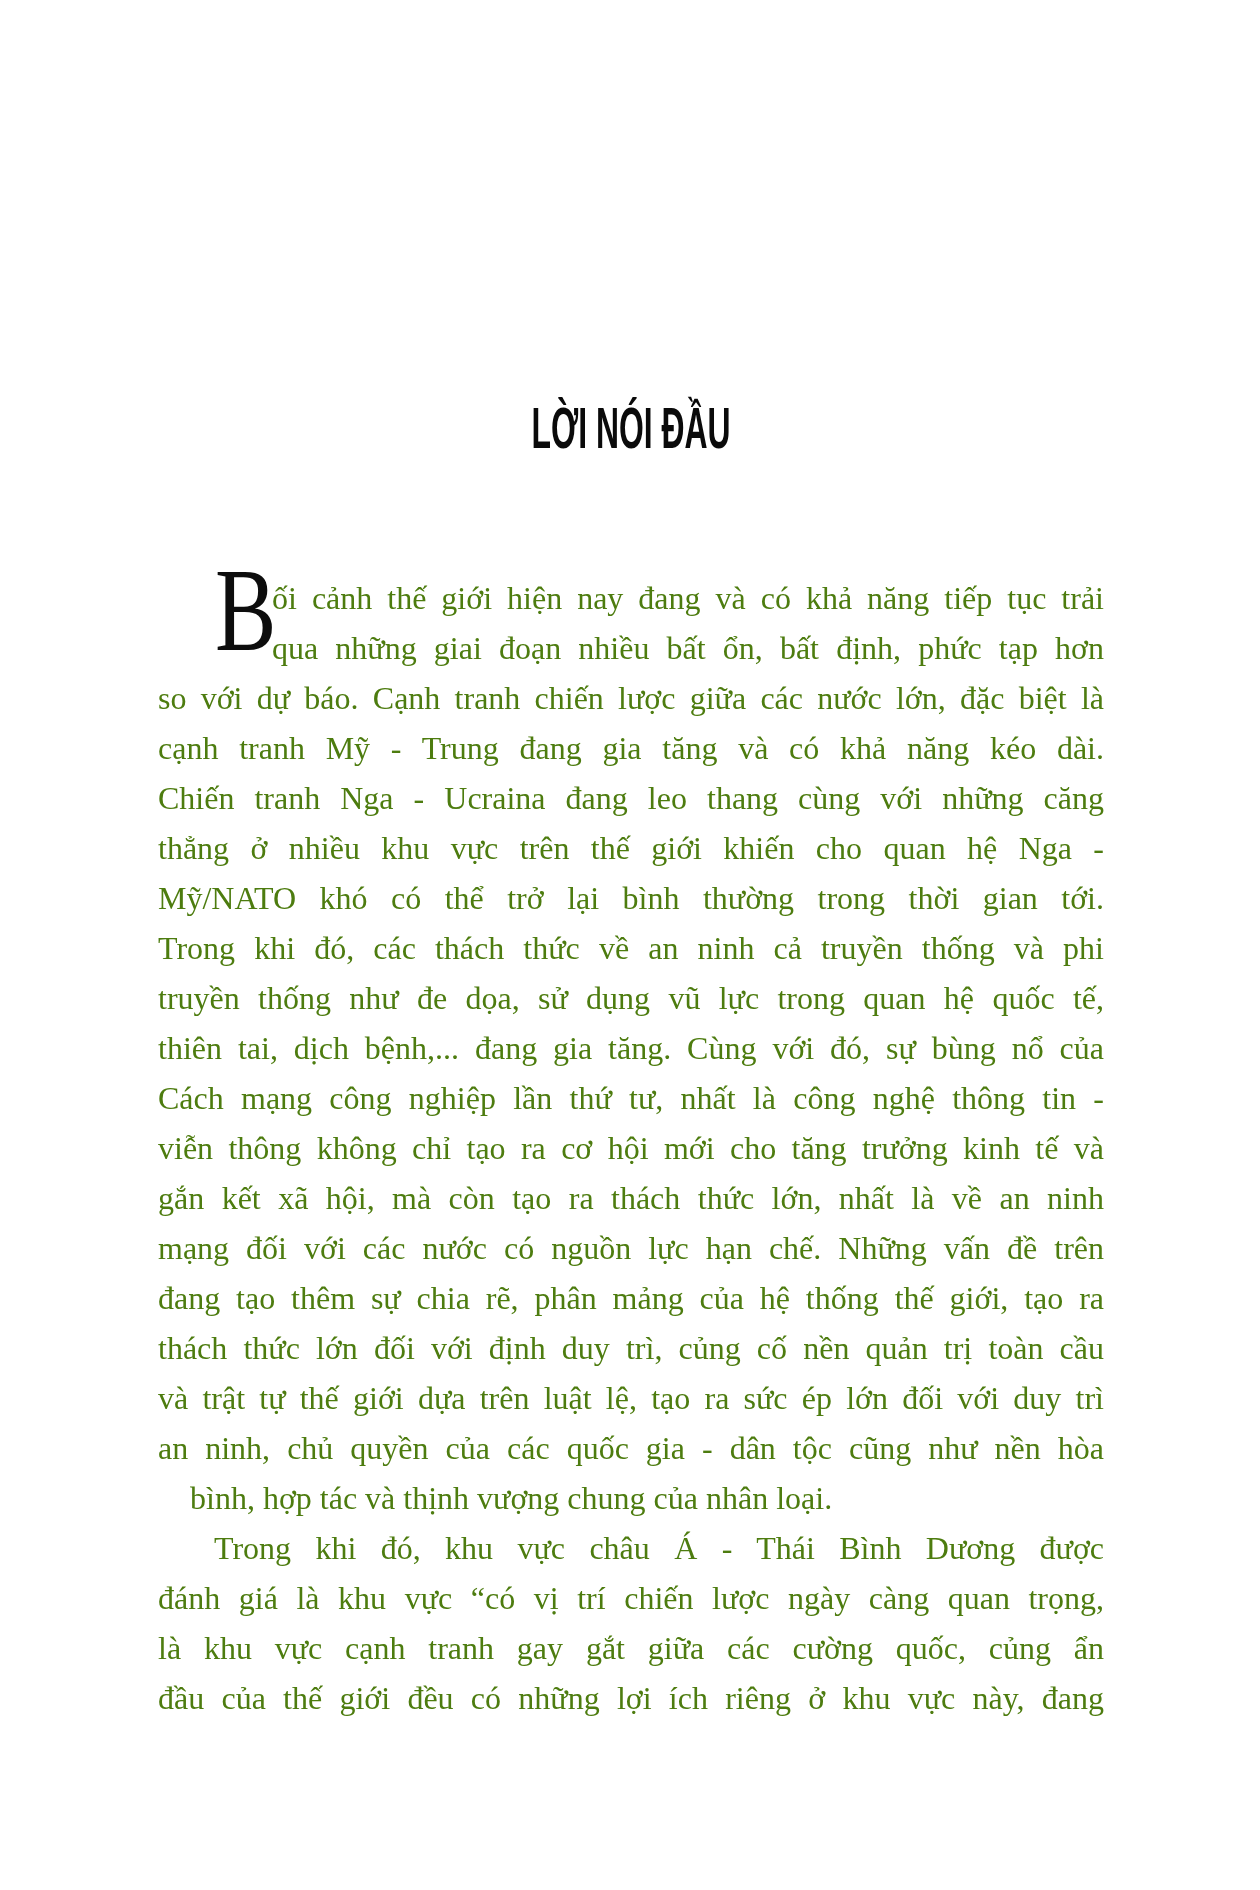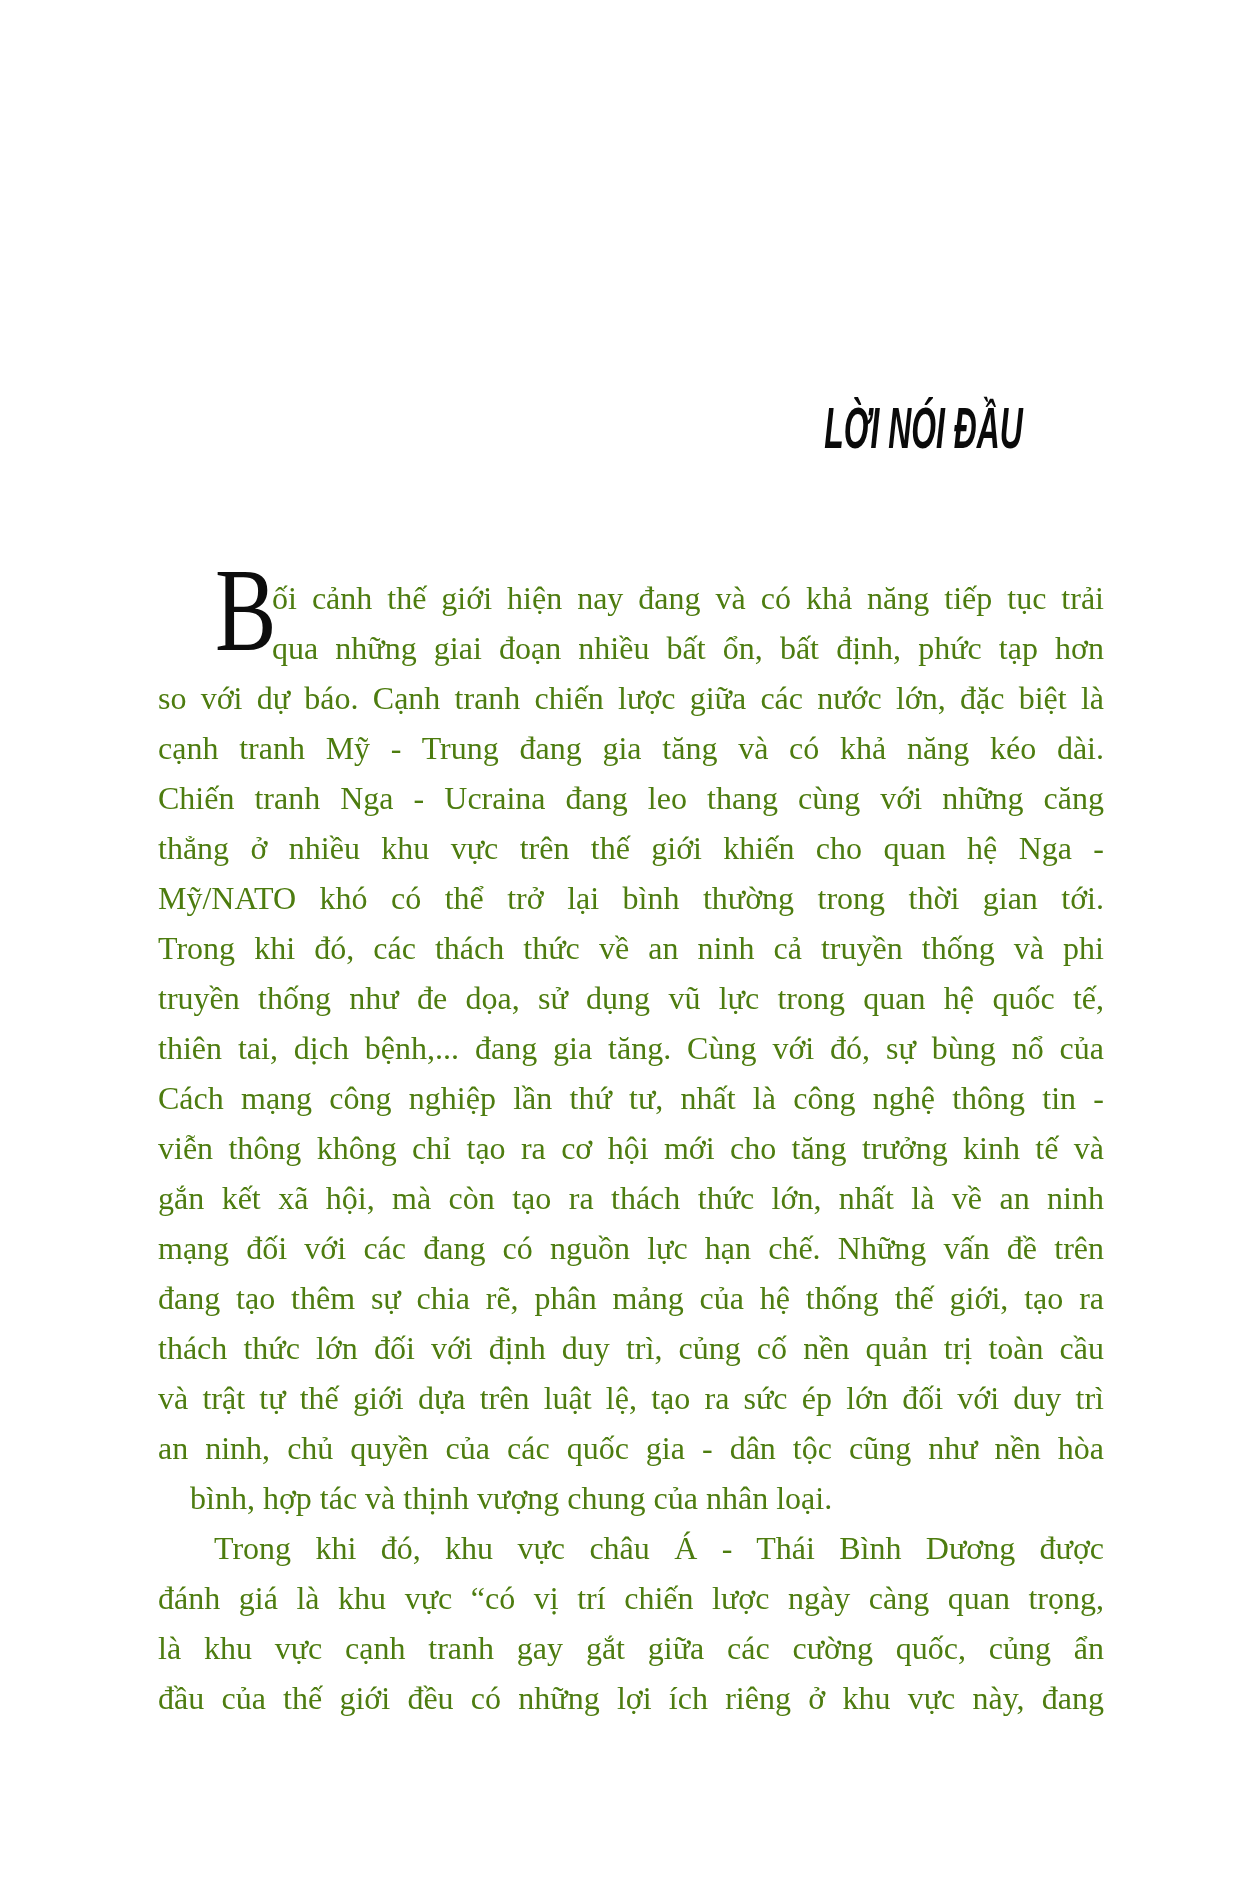--- a/index.html
+++ b/index.html
@@ -14,22 +14,21 @@
     background: #ffffff;
     color: #000000;
     font-family: "Liberation Serif", serif;
     overflow: hidden;
   }
   .title-wrap {
     position: absolute;
     top: 398px;
     left: 158px;
     width: 946px;
-    text-align: right;
-    font-style: italic;
+    text-align: center;
   }
   .title-text {
     display: inline-block;
     font-family: "Liberation Sans", sans-serif;
     font-weight: bold;
     font-size: 58px;
     line-height: 60px;
     white-space: nowrap;
     transform: scaleX(0.55);
     transform-origin: 50% 50%;
@@ -93,21 +92,21 @@
       <div class="bl">cạnh tranh Mỹ - Trung đang gia tăng và có khả năng kéo dài.</div>
       <div class="bl">Chiến tranh Nga - Ucraina đang leo thang cùng với những căng</div>
       <div class="bl">thẳng ở nhiều khu vực trên thế giới khiến cho quan hệ Nga -</div>
       <div class="bl">Mỹ/NATO khó có thể trở lại bình thường trong thời gian tới.</div>
       <div class="bl">Trong khi đó, các thách thức về an ninh cả truyền thống và phi</div>
       <div class="bl">truyền thống như đe dọa, sử dụng vũ lực trong quan hệ quốc tế,</div>
       <div class="bl">thiên tai, dịch bệnh,... đang gia tăng. Cùng với đó, sự bùng nổ của</div>
       <div class="bl">Cách mạng công nghiệp lần thứ tư, nhất là công nghệ thông tin -</div>
       <div class="bl">viễn thông không chỉ tạo ra cơ hội mới cho tăng trưởng kinh tế và</div>
       <div class="bl">gắn kết xã hội, mà còn tạo ra thách thức lớn, nhất là về an ninh</div>
-      <div class="bl">mạng đối với các đang có nguồn lực hạn chế. Những vấn đề trên</div>
+      <div class="bl">mạng đối với các nước có nguồn lực hạn chế. Những vấn đề trên</div>
       <div class="bl">đang tạo thêm sự chia rẽ, phân mảng của hệ thống thế giới, tạo ra</div>
       <div class="bl">thách thức lớn đối với định duy trì, củng cố nền quản trị toàn cầu</div>
       <div class="bl">và trật tự thế giới dựa trên luật lệ, tạo ra sức ép lớn đối với duy trì</div>
       <div class="bl">an ninh, chủ quyền của các quốc gia - dân tộc cũng như nền hòa</div>
       <div class="bl last">bình, hợp tác và thịnh vượng chung của nhân loại.</div>
     </div>
 
     <div class="para">
       <div class="bl first-indent">Trong khi đó, khu vực châu Á - Thái Bình Dương được</div>
       <div class="bl">đánh giá là khu vực “có vị trí chiến lược ngày càng quan trọng,</div>

